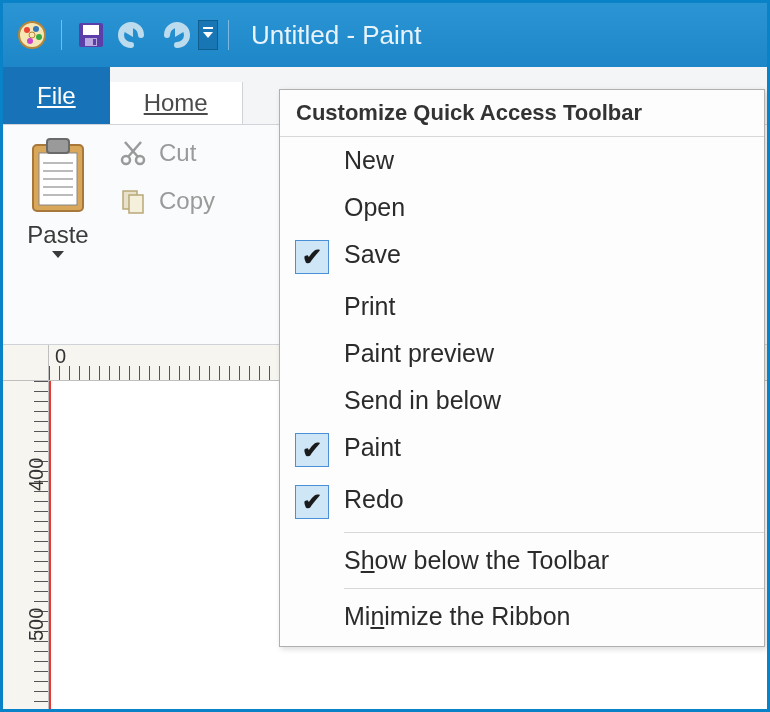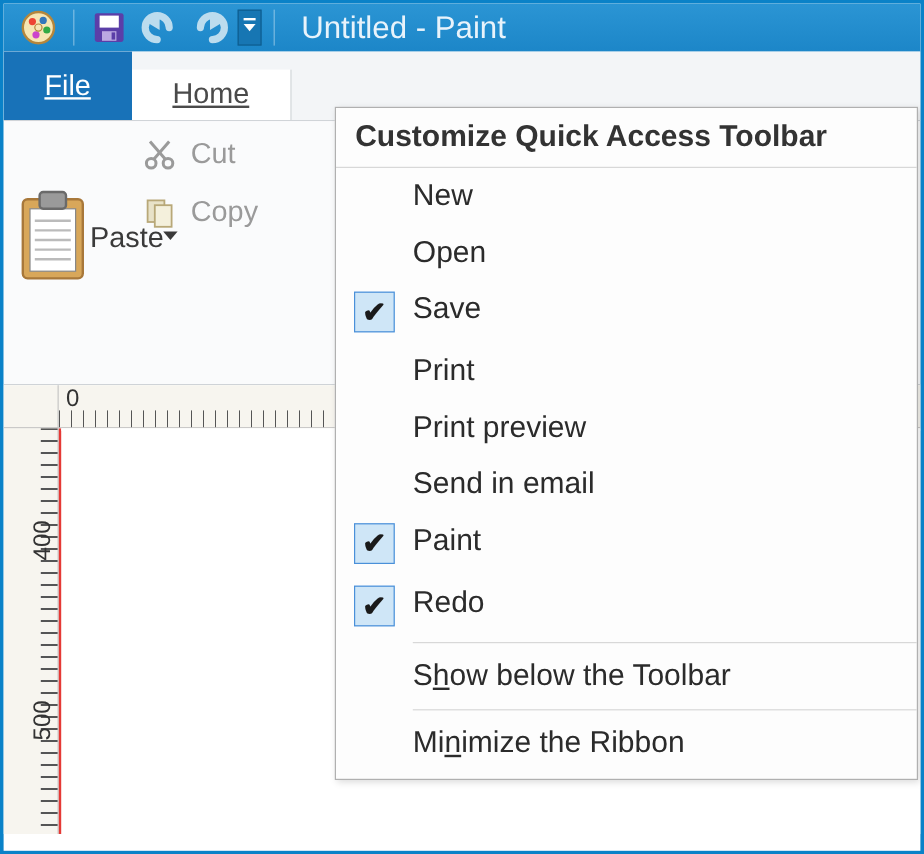--- a/index.html
+++ b/index.html
@@ -11,21 +11,21 @@
     background: #fff;
     overflow: hidden;
     width: 770px;
     height: 712px;
     position: relative;
     border: 3px solid #0a82c8;
   }
 
   
   .title-bar {
-    height: 40px;
+    height: 64px;
     background: linear-gradient(to bottom, #2b95d4 0%, #1c86c8 100%);
     display: flex;
     align-items: center;
     padding: 0 10px;
     color: #fff;
   }
   .title-qat {
     display: flex;
     align-items: center;
     gap: 4px;
@@ -105,21 +105,21 @@
     display: flex;
     flex-direction: column;
   }
   .ribbon-content {
     display: flex;
     gap: 14px;
     flex: 1;
   }
   .paste-col {
     display: flex;
-    flex-direction: row;
+    flex-direction: column;
     align-items: center;
     width: 90px;
   }
   .paste-icon {
     width: 62px;
     height: 78px;
     position: relative;
     margin-top: 2px;
   }
   .paste-label {
@@ -223,21 +223,21 @@
     top: 86px;
     left: 276px;
     width: 486px;
     background: #fdfdfd;
     border: 1px solid #b0b0b0;
     box-shadow: 2px 2px 6px rgba(0,0,0,0.15);
     z-index: 100;
     padding-bottom: 6px;
   }
   .qat-menu-title {
-    font-size: 25px;
+    font-size: 22px;
     font-weight: 600;
     color: #333;
     padding: 10px 16px 10px 16px;
     border-bottom: 1px solid #d8d8d8;
   }
   .qat-menu-item {
     display: flex;
     align-items: flex-start;
     padding: 9px 0 9px 0;
     font-size: 25px;
@@ -394,25 +394,25 @@
         <div class="checkbox">✔</div>
       </div>
     <div class="qat-item-label">Save</div>
   </div>
   <div class="qat-menu-item">
     <div class="qat-check-col"></div>
     <div class="qat-item-label">Print</div>
   </div>
   <div class="qat-menu-item">
     <div class="qat-check-col"></div>
-    <div class="qat-item-label">Print preview</div>
-  </div>
-  <div class="qat-menu-item">
-    <div class="qat-check-col"></div>
-    <div class="qat-item-label">Send in email</div>
+    <div class="qat-item-label">Paint preview</div>
+  </div>
+  <div class="qat-menu-item">
+    <div class="qat-check-col"></div>
+    <div class="qat-item-label">Send in below</div>
   </div>
   <div class="qat-menu-item">
     <div class="qat-check-col">
         <div class="checkbox">✔</div>
       </div>
     <div class="qat-item-label">Paint</div>
   </div>
   <div class="qat-menu-item">
     <div class="qat-check-col">
         <div class="checkbox">✔</div>

